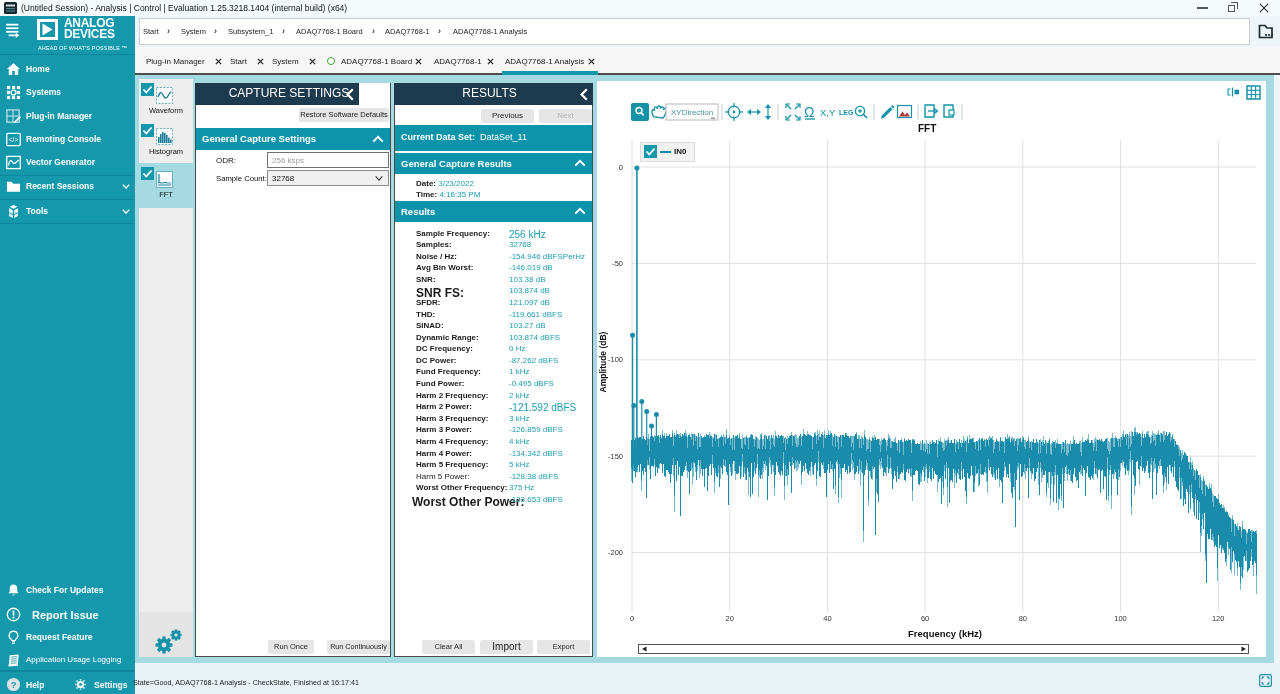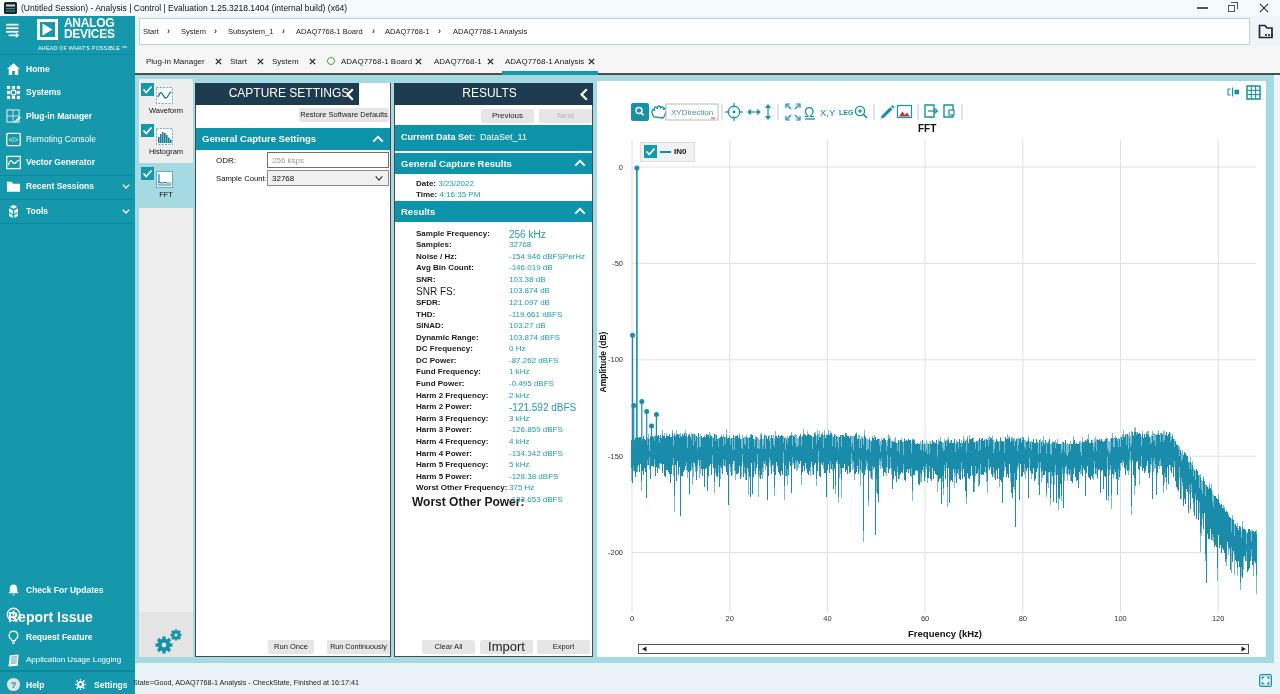--- a/index.html
+++ b/index.html
@@ -49,21 +49,21 @@
         <line x1="1" y1="7.5" x2="14" y2="7.5" stroke="#e8eef0" stroke-width="1.1"></line>
         <line x1="7.5" y1="1" x2="7.5" y2="14" stroke="#e8eef0" stroke-width="1.1"></line>
         <path d="M9 13 14.5 7.5 16 9 10.5 14.5 8.6 15z" fill="#fff"></path>
       </g>
     </svg>
     <div style="position:absolute;left:26px;top:94.5px;width:108px;font-size:8.5px;font-weight:bold;color:#fff;white-space:nowrap">Plug-in Manager</div>
   <svg style="position:absolute;left:6px;top:115.5px" width="15" height="15" viewBox="0 0 16 16" xmlns="http://www.w3.org/2000/svg">
       <rect x="0.8" y="1.5" width="14.4" height="13" rx="1.2" fill="none" stroke="#fff" stroke-width="1.4"></rect>
       <text x="8" y="10.6" font-size="7" fill="#fff" text-anchor="middle" font-family="Liberation Sans">&lt;/&gt;</text>
     </svg>
-    <div style="position:absolute;left:26px;top:117.5px;width:90px;font-size:8.5px;font-weight:normal;color:#fff;white-space:nowrap">Remoting Console</div>
+    <div style="position:absolute;left:26px;top:117.5px;width:90px;font-size:8.5px;font-weight:bold;color:#fff;white-space:nowrap">Remoting Console</div>
   <svg style="position:absolute;left:6px;top:139px" width="15" height="15" viewBox="0 0 16 16" xmlns="http://www.w3.org/2000/svg">
       <rect x="0.8" y="1.5" width="14.4" height="13" fill="none" stroke="#fff" stroke-width="1.4"></rect>
       <path d="M2.5 11 Q4.5 3.5 6.5 7 T10.5 8 T14 5.5" fill="none" stroke="#fff" stroke-width="1.3"></path>
     </svg>
     <div style="position:absolute;left:26px;top:141px;width:108px;font-size:8.5px;font-weight:bold;color:#fff;white-space:nowrap">Vector Generator</div>
   <div style="position:absolute;left:0;top:159px;width:135px;height:1px;background:#0d86a0"></div>
   <svg style="position:absolute;left:6px;top:163px" width="15" height="15" viewBox="0 0 16 16" xmlns="http://www.w3.org/2000/svg">
       <path d="M1 3h5l1.5 2H15v8.5H1z" fill="#fff"></path>
     </svg>
     <div style="position:absolute;left:26px;top:165px;width:108px;font-size:8.5px;font-weight:bold;color:#fff;white-space:nowrap">Recent Sessions</div>
@@ -92,21 +92,21 @@
   <svg style="position:absolute;left:6px;top:567px" width="15" height="15" viewBox="0 0 16 16" xmlns="http://www.w3.org/2000/svg">
       <path d="M8 1.5c-2.6 0-4 2-4 4.3V9L2.6 11h10.8L12 9V5.8C12 3.5 10.6 1.5 8 1.5z" fill="#fff"></path>
       <path d="M6.5 12.2a1.6 1.6 0 0 0 3 0z" fill="#fff"></path>
     </svg>
     <div style="position:absolute;left:26px;top:569px;width:108px;font-size:8.5px;font-weight:bold;color:#fff;white-space:nowrap">Check For Updates</div>
   <svg style="position:absolute;left:6px;top:590.5px" width="15" height="15" viewBox="0 0 16 16" xmlns="http://www.w3.org/2000/svg">
       <circle cx="8" cy="8" r="6.6" fill="none" stroke="#fff" stroke-width="1.5"></circle>
       <rect x="7.1" y="3.8" width="1.8" height="5.4" fill="#fff"></rect>
       <circle cx="8" cy="11.3" r="1.1" fill="#fff"></circle>
     </svg>
-    <div style="position:absolute;left:8px;top:592.5px;width:120px;font-size:14px;font-weight:bold;color:#fff;white-space:nowrap">Report Issue</div>
+    <div style="position:absolute;left:32px;top:592.5px;width:120px;font-size:11px;font-weight:bold;color:#fff;white-space:nowrap">Report Issue</div>
   <svg style="position:absolute;left:6px;top:614px" width="15" height="15" viewBox="0 0 16 16" xmlns="http://www.w3.org/2000/svg">
       <path d="M8 1.2a4.6 4.6 0 0 0-2.6 8.4c.5.4.8 1 .8 1.6h3.6c0-.6.3-1.2.8-1.6A4.6 4.6 0 0 0 8 1.2z" fill="none" stroke="#fff" stroke-width="1.3"></path>
       <line x1="6.4" y1="12.6" x2="9.6" y2="12.6" stroke="#fff" stroke-width="1.2"></line>
       <line x1="6.7" y1="14.2" x2="9.3" y2="14.2" stroke="#fff" stroke-width="1.2"></line>
     </svg>
     <div style="position:absolute;left:26px;top:616px;width:108px;font-size:8.5px;font-weight:bold;color:#fff;white-space:nowrap">Request Feature</div>
   <svg style="position:absolute;left:6px;top:637px" width="15" height="15" viewBox="0 0 16 16" xmlns="http://www.w3.org/2000/svg">
       <path d="M4 2.5 13.5 1.5 12.5 13.5 3 14.5z" fill="#fff"></path>
       <g stroke="#1598ac" stroke-width="0.9">
         <line x1="5.4" y1="4.4" x2="11.6" y2="3.9"></line>
@@ -347,25 +347,25 @@
         <path d="M1.5 7.5 7 2l5.5 5.5" fill="none" stroke="#fff" stroke-width="2.2"></path>
       </svg>
     </div>
 </div>
 <div style="position:absolute;left:416px;top:228.5px;font-size:8px;font-weight:bold;color:#1a1a1a;white-space:nowrap">Sample Frequency:</div>
 <div style="position:absolute;left:509px;top:228.5px;font-size:10px;color:#1e9cb4;white-space:nowrap">256 kHz</div>
 <div style="position:absolute;left:416px;top:240.08px;font-size:8px;font-weight:bold;color:#1a1a1a;white-space:nowrap">Samples:</div>
 <div style="position:absolute;left:509px;top:240.08px;font-size:8px;color:#1e9cb4;white-space:nowrap">32768</div>
 <div style="position:absolute;left:416px;top:251.66px;font-size:8px;font-weight:bold;color:#1a1a1a;white-space:nowrap">Noise / Hz:</div>
 <div style="position:absolute;left:509px;top:251.66px;font-size:8px;color:#1e9cb4;white-space:nowrap">-154.946 dBFSPerHz</div>
-<div style="position:absolute;left:416px;top:263.24px;font-size:8px;font-weight:bold;color:#1a1a1a;white-space:nowrap">Avg Bin Count:</div>
+<div style="position:absolute;left:416px;top:263.24px;font-size:8px;font-weight:bold;color:#1a1a1a;white-space:nowrap">Avg Bin Worst:</div>
 <div style="position:absolute;left:509px;top:263.24px;font-size:8px;color:#1e9cb4;white-space:nowrap">-146.019 dB</div>
 <div style="position:absolute;left:416px;top:274.82px;font-size:8px;font-weight:bold;color:#1a1a1a;white-space:nowrap">SNR:</div>
 <div style="position:absolute;left:509px;top:274.82px;font-size:8px;color:#1e9cb4;white-space:nowrap">103.38 dB</div>
-<div style="position:absolute;left:416px;top:286.4px;font-size:10px;font-weight:normal;color:#1a1a1a;white-space:nowrap">SNR FS:</div>
+<div style="position:absolute;left:416px;top:286.4px;font-size:12px;font-weight:bold;color:#1a1a1a;white-space:nowrap">SNR FS:</div>
 <div style="position:absolute;left:509px;top:286.4px;font-size:8px;color:#1e9cb4;white-space:nowrap">103.874 dB</div>
 <div style="position:absolute;left:416px;top:297.98px;font-size:8px;font-weight:bold;color:#1a1a1a;white-space:nowrap">SFDR:</div>
 <div style="position:absolute;left:509px;top:297.98px;font-size:8px;color:#1e9cb4;white-space:nowrap">121.097 dB</div>
 <div style="position:absolute;left:416px;top:309.56px;font-size:8px;font-weight:bold;color:#1a1a1a;white-space:nowrap">THD:</div>
 <div style="position:absolute;left:509px;top:309.56px;font-size:8px;color:#1e9cb4;white-space:nowrap">-119.661 dBFS</div>
 <div style="position:absolute;left:416px;top:321.14px;font-size:8px;font-weight:bold;color:#1a1a1a;white-space:nowrap">SINAD:</div>
 <div style="position:absolute;left:509px;top:321.14px;font-size:8px;color:#1e9cb4;white-space:nowrap">103.27 dB</div>
 <div style="position:absolute;left:416px;top:332.72px;font-size:8px;font-weight:bold;color:#1a1a1a;white-space:nowrap">Dynamic Range:</div>
 <div style="position:absolute;left:509px;top:332.72px;font-size:8px;color:#1e9cb4;white-space:nowrap">103.874 dBFS</div>
 <div style="position:absolute;left:416px;top:344.3px;font-size:8px;font-weight:bold;color:#1a1a1a;white-space:nowrap">DC Frequency:</div>
@@ -383,28 +383,28 @@
 <div style="position:absolute;left:416px;top:413.78px;font-size:8px;font-weight:bold;color:#1a1a1a;white-space:nowrap">Harm 3 Frequency:</div>
 <div style="position:absolute;left:509px;top:413.78px;font-size:8px;color:#1e9cb4;white-space:nowrap">3 kHz</div>
 <div style="position:absolute;left:416px;top:425.36px;font-size:8px;font-weight:bold;color:#1a1a1a;white-space:nowrap">Harm 3 Power:</div>
 <div style="position:absolute;left:509px;top:425.36px;font-size:8px;color:#1e9cb4;white-space:nowrap">-126.859 dBFS</div>
 <div style="position:absolute;left:416px;top:436.94px;font-size:8px;font-weight:bold;color:#1a1a1a;white-space:nowrap">Harm 4 Frequency:</div>
 <div style="position:absolute;left:509px;top:436.94px;font-size:8px;color:#1e9cb4;white-space:nowrap">4 kHz</div>
 <div style="position:absolute;left:416px;top:448.52px;font-size:8px;font-weight:bold;color:#1a1a1a;white-space:nowrap">Harm 4 Power:</div>
 <div style="position:absolute;left:509px;top:448.52px;font-size:8px;color:#1e9cb4;white-space:nowrap">-134.342 dBFS</div>
 <div style="position:absolute;left:416px;top:460.1px;font-size:8px;font-weight:bold;color:#1a1a1a;white-space:nowrap">Harm 5 Frequency:</div>
 <div style="position:absolute;left:509px;top:460.1px;font-size:8px;color:#1e9cb4;white-space:nowrap">5 kHz</div>
-<div style="position:absolute;left:416px;top:471.68px;font-size:8px;font-weight:bold;color:#1a1a1a;white-space:nowrap">Harm 5 Power:</div>
+<div style="position:absolute;left:416px;top:471.68px;font-size:8px;font-weight:normal;color:#1a1a1a;white-space:nowrap">Harm 5 Power:</div>
 <div style="position:absolute;left:509px;top:471.68px;font-size:8px;color:#1e9cb4;white-space:nowrap">-128.38 dBFS</div>
 <div style="position:absolute;left:416px;top:483.26px;font-size:8px;font-weight:bold;color:#1a1a1a;white-space:nowrap">Worst Other Frequency:</div>
 <div style="position:absolute;left:509px;top:483.26px;font-size:8px;color:#1e9cb4;white-space:nowrap">375 Hz</div>
 <div style="position:absolute;left:412px;top:494.84px;font-size:12px;font-weight:bold;color:#1a1a1a;white-space:nowrap">Worst Other Power:</div>
 <div style="position:absolute;left:509px;top:494.84px;font-size:8px;color:#1e9cb4;white-space:nowrap">-123.653 dBFS</div>
 <div style="position:absolute;left:422px;top:640px;width:53px;height:14px;background:#e6e6e6;border-radius:2px;text-align:center;line-height:14px;font-size:7.5px;color:#222;white-space:nowrap">Clear All</div>
-<div style="position:absolute;left:480px;top:640px;width:53px;height:14px;background:#e6e6e6;border-radius:2px;text-align:center;line-height:14px;font-size:13px;color:#222;white-space:nowrap">Import</div>
+<div style="position:absolute;left:480px;top:640px;width:53px;height:14px;background:#e6e6e6;border-radius:2px;text-align:center;line-height:14px;font-size:10px;color:#222;white-space:nowrap">Import</div>
 <div style="position:absolute;left:537px;top:640px;width:53px;height:14px;background:#e6e6e6;border-radius:2px;text-align:center;line-height:14px;font-size:7.5px;color:#222;white-space:nowrap">Export</div>
 
 <div style="position:absolute;left:597px;top:81px;width:669px;height:576px;background:#fff"></div>
 <svg width="682" height="576" viewBox="0 0 682 576" style="position:absolute;left:598px;top:81px" xmlns="http://www.w3.org/2000/svg" font-family="Liberation Sans, sans-serif">
 <line x1="34.0" y1="59" x2="34.0" y2="531" stroke="#e0e0e0" stroke-width="1"></line>
     <line x1="131.7" y1="59" x2="131.7" y2="531" stroke="#e0e0e0" stroke-width="1"></line>
     <line x1="229.4" y1="59" x2="229.4" y2="531" stroke="#e0e0e0" stroke-width="1"></line>
     <line x1="327.1" y1="59" x2="327.1" y2="531" stroke="#e0e0e0" stroke-width="1"></line>
     <line x1="424.8" y1="59" x2="424.8" y2="531" stroke="#e0e0e0" stroke-width="1"></line>
     <line x1="522.5" y1="59" x2="522.5" y2="531" stroke="#e0e0e0" stroke-width="1"></line>

